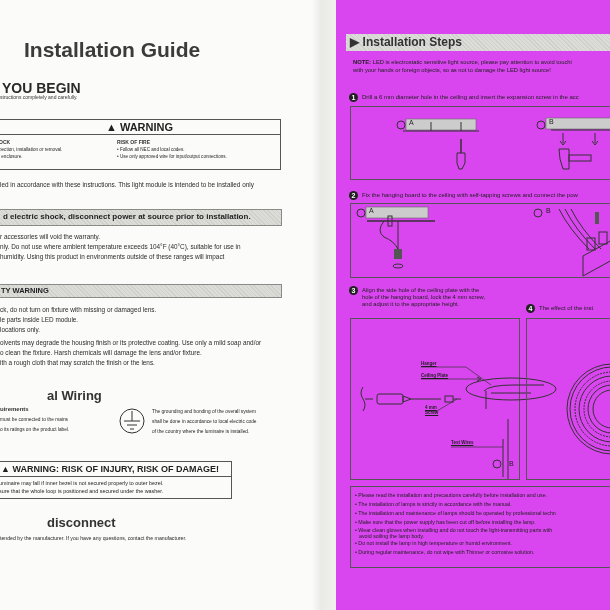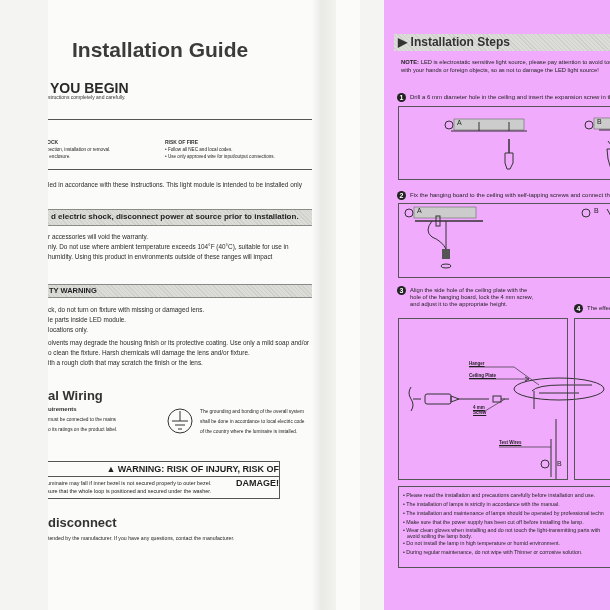--- a/index.html
+++ b/index.html
@@ -1,43 +1,47 @@
 <!DOCTYPE html>
 <html><head>
 <meta charset="utf-8">
 <style>
   html,body{margin:0;padding:0;}
   body{width:610px;height:610px;overflow:hidden;background:#f4f4f2;position:relative;font-family:"Liberation Sans",sans-serif;color:#1f1f1f;}
-  .page{position:absolute;background:#fbfbfa;overflow:hidden;margin-left:48px;}
+  .page{position:absolute;background:#fbfbfa;overflow:hidden;}
   .left{left:0;top:0;width:312px;height:610px;}
-  .right{left:336px;top:0;width:274px;height:610px;background:#f0abfc;}
+  .right{left:336px;top:0;width:274px;height:610px;background:#d946ef;}
   .gutter{position:absolute;left:312px;top:0;width:24px;height:610px;background:linear-gradient(90deg,#fbfbfa,#e9e9e6 40%,#f2f2ef);}
   .abs{position:absolute;white-space:nowrap;}
   .title{font-size:21px;font-weight:bold;color:#3b3b3b;}
   .h2{font-size:11.5px;font-weight:bold;color:#2a2a2a;}
-  .h3{font-size:13px;font-weight:bold;color:#333;}
+  .h3{font-size:13px;font-weight:bold;color:#333;padding-left:47px;}
   .tiny{font-size:5px;color:#333;}
   .body{font-size:6.4px;color:#2b2b2b;}
   .bold{font-weight:bold;}
   .box{position:absolute;border:1px solid #555;}
   .grey-band{position:absolute;background:repeating-linear-gradient(45deg,#dcdcd8 0 2px,#cfcfcb 2px 3px);border:1px solid #8a8a86;}
   .circle-num{display:inline-block;width:9px;height:9px;border-radius:50%;background:#222;color:#fff;font-size:7px;line-height:9px;text-align:center;font-weight:bold;margin-right:4px;vertical-align:middle;}
   ul{margin:0;padding:0;list-style:none;}
   svg{position:absolute;overflow:visible;}
 </style>
 </head>
 <body>
 
 <div class="page left">
   <div class="abs title" style="left:24px;top:38px;">Installation Guide</div>
 
   <div class="abs h2" style="left:2px;top:80px;font-size:14px;">YOU BEGIN</div>
   <div class="abs tiny" style="left:0;top:94px;">structions completely and carefully.</div>
 
   <div class="box" style="left:-2px;top:119px;width:281px;height:49px;border-width:1.5px;">
+    <div style="height:14px;border-bottom:1.5px solid #555;text-align:center;font-size:11px;font-weight:bold;line-height:14px;">
+      <span>▲</span>
+      <span>WARNING</span>
+    </div>
     <div class="abs tiny bold" style="left:0;top:19px;">OCK</div>
     <div class="abs" style="left:0;top:26px;font-size:4.6px;line-height:7px;">
       <div>pection, installation or removal.</div>
       <div>l enclosure.</div>
     </div>
     <div class="abs tiny bold" style="left:118px;top:19px;">RISK OF FIRE</div>
     <div class="abs" style="left:118px;top:26px;font-size:4.6px;line-height:7px;">
       <div>• Follow all NEC and local codes.</div>
       <div>• Use only approved wire for input/output connections.</div>
     </div>
@@ -84,21 +88,21 @@
     <line x1="9" y1="18" x2="19" y2="18" stroke="#333" stroke-width="1"></line>
     <line x1="12" y1="22" x2="16" y2="22" stroke="#333" stroke-width="1"></line>
   </svg>
   <div class="abs" style="left:152px;top:407px;font-size:4.8px;line-height:10px;">
     <div>The grounding and bonding of the overall system</div>
     <div>shall be done in accordance to local electric code</div>
     <div>of the country where the luminaire is installed.</div>
   </div>
 
   <div class="box" style="left:-2px;top:461px;width:232px;height:36px;border-width:1.5px;">
-    <div style="height:14px;border-bottom:1px solid #555;font-size:9px;font-weight:bold;line-height:14px;padding-left:15px;text-align:right;">
+    <div style="height:14px;border-bottom:1px solid #555;font-size:9px;font-weight:bold;line-height:14px;padding-left:2px;">
       <span>▲</span>
       <span>WARNING: RISK OF INJURY, RISK OF DAMAGE!</span>
     </div>
     <div style="font-size:5.4px;line-height:8px;padding-top:2px;">
       <div>uminaire may fall if inner bezel is not secured properly to outer bezel.</div>
       <div>sure that the whole loop is positioned and secured under the washer.</div>
     </div>
   </div>
 
   <div class="abs h3" style="left:0;top:515px;">disconnect</div>

